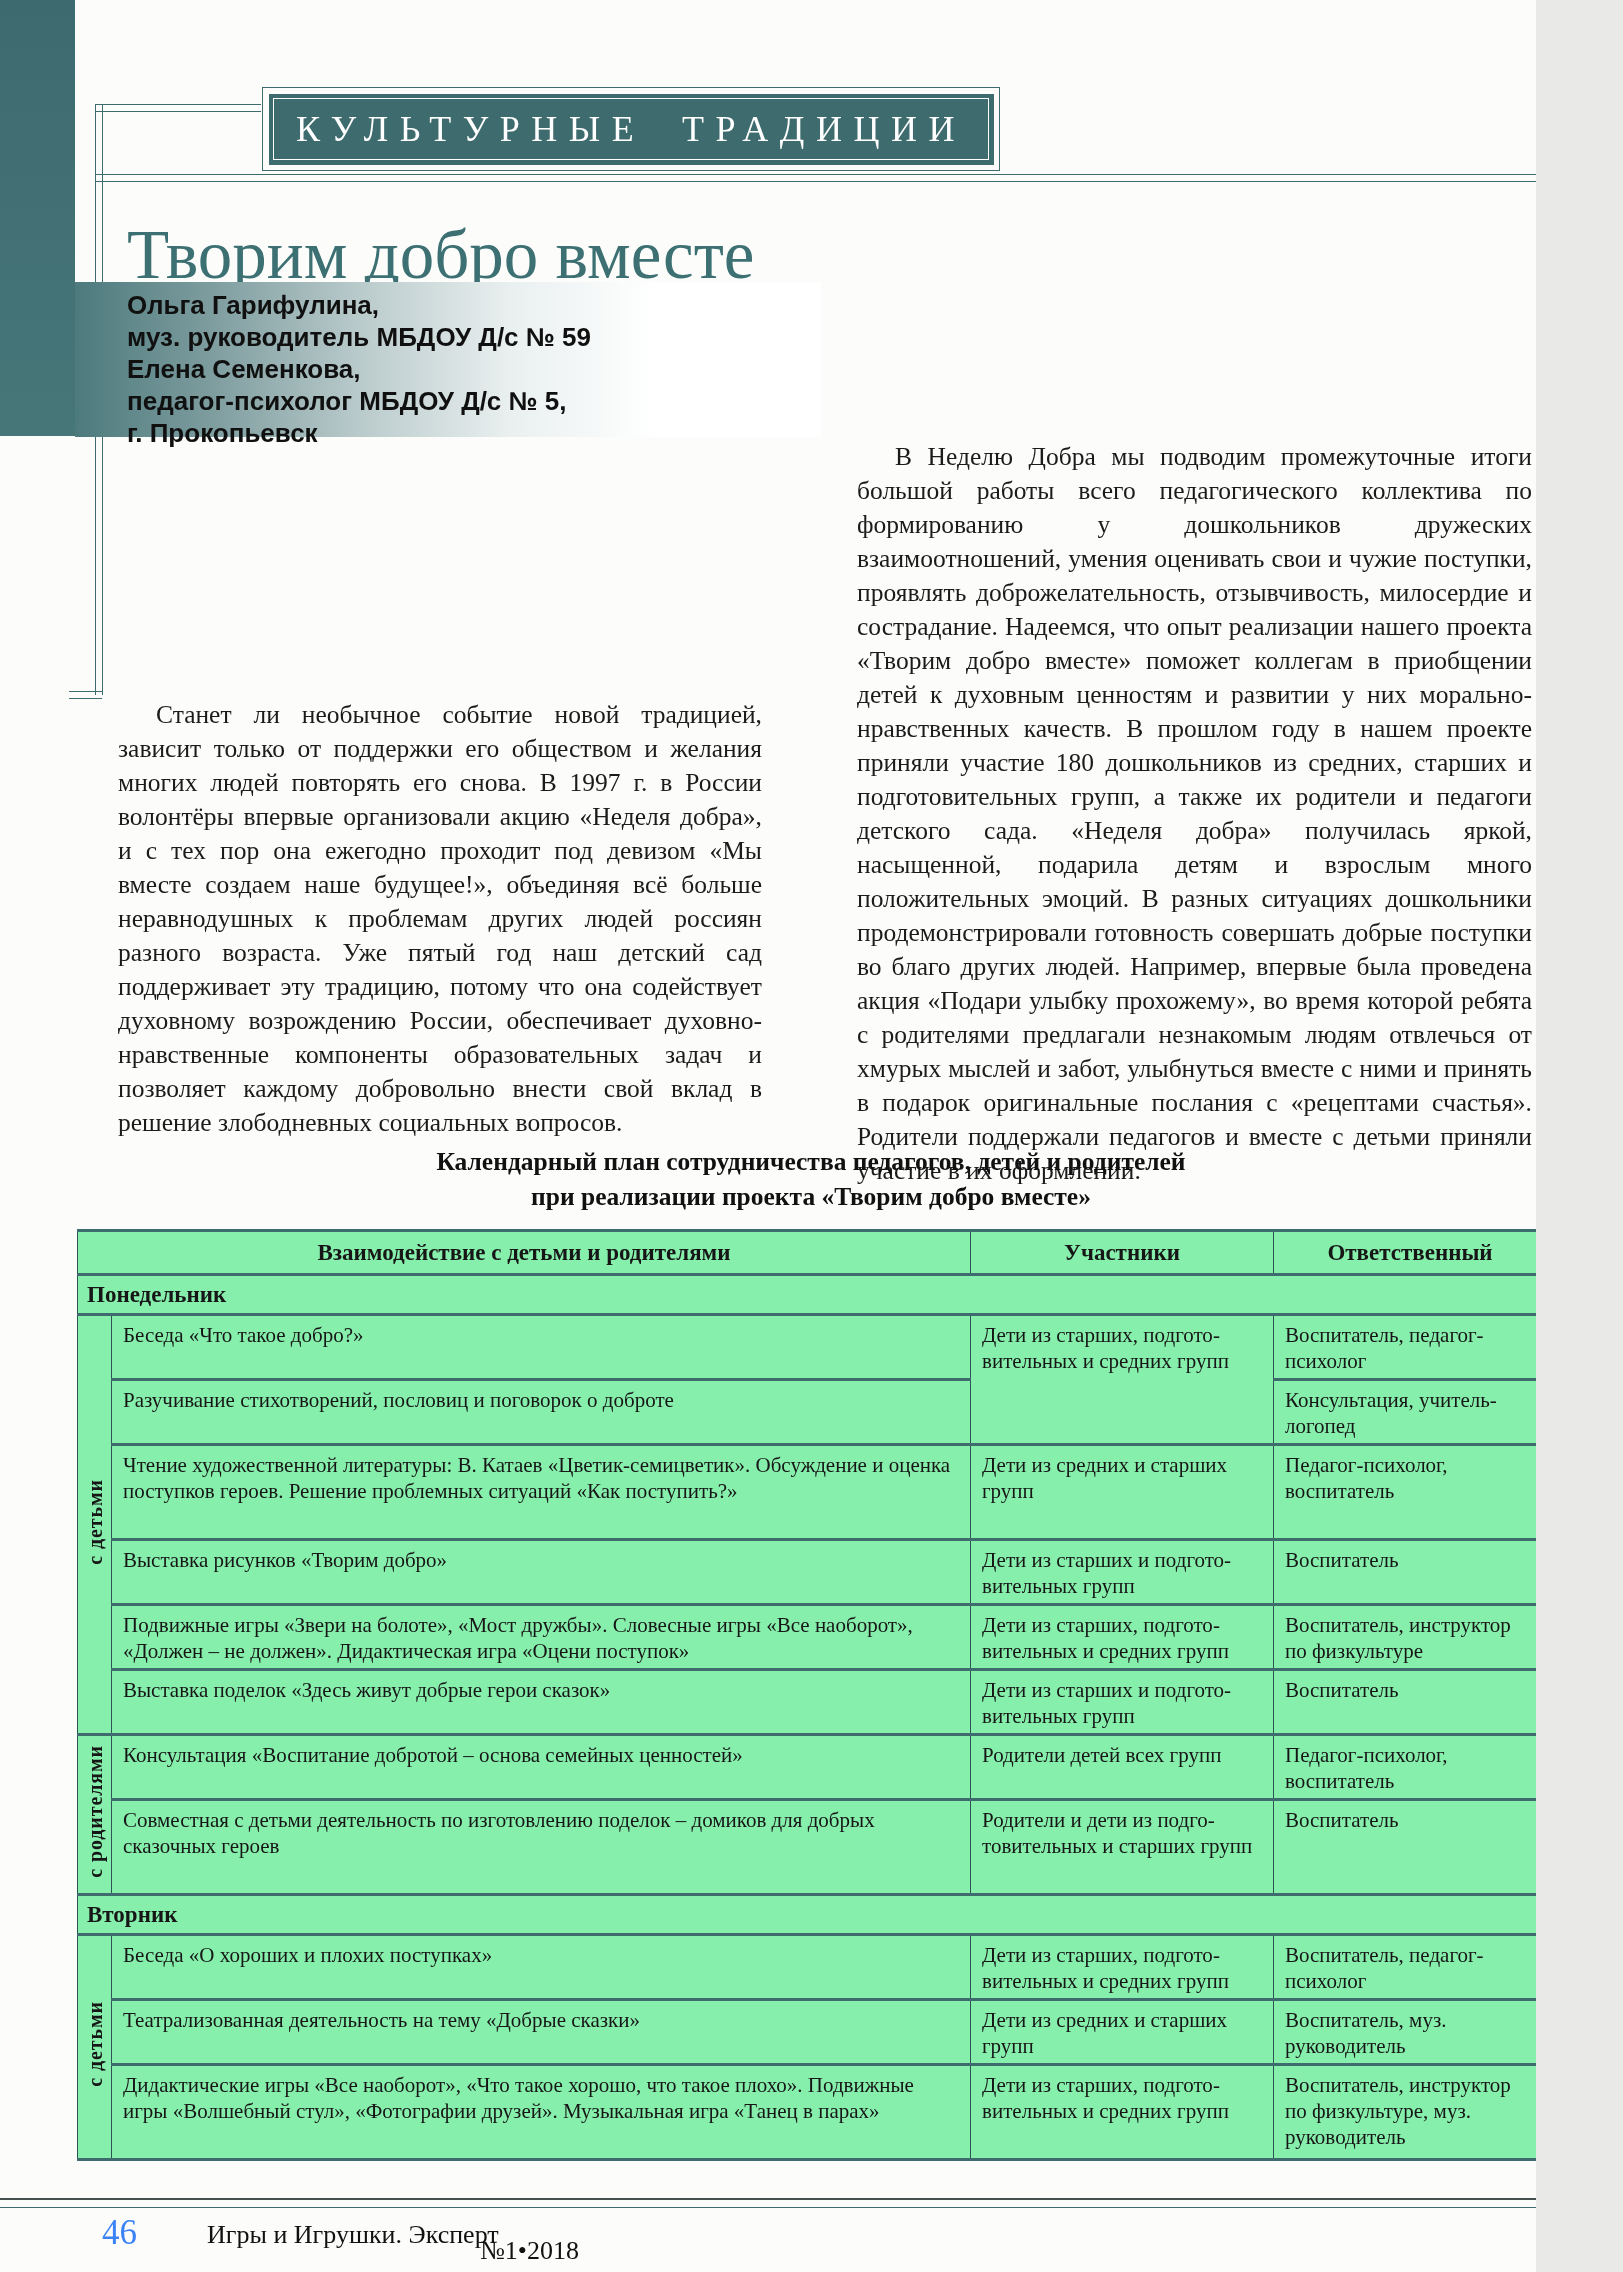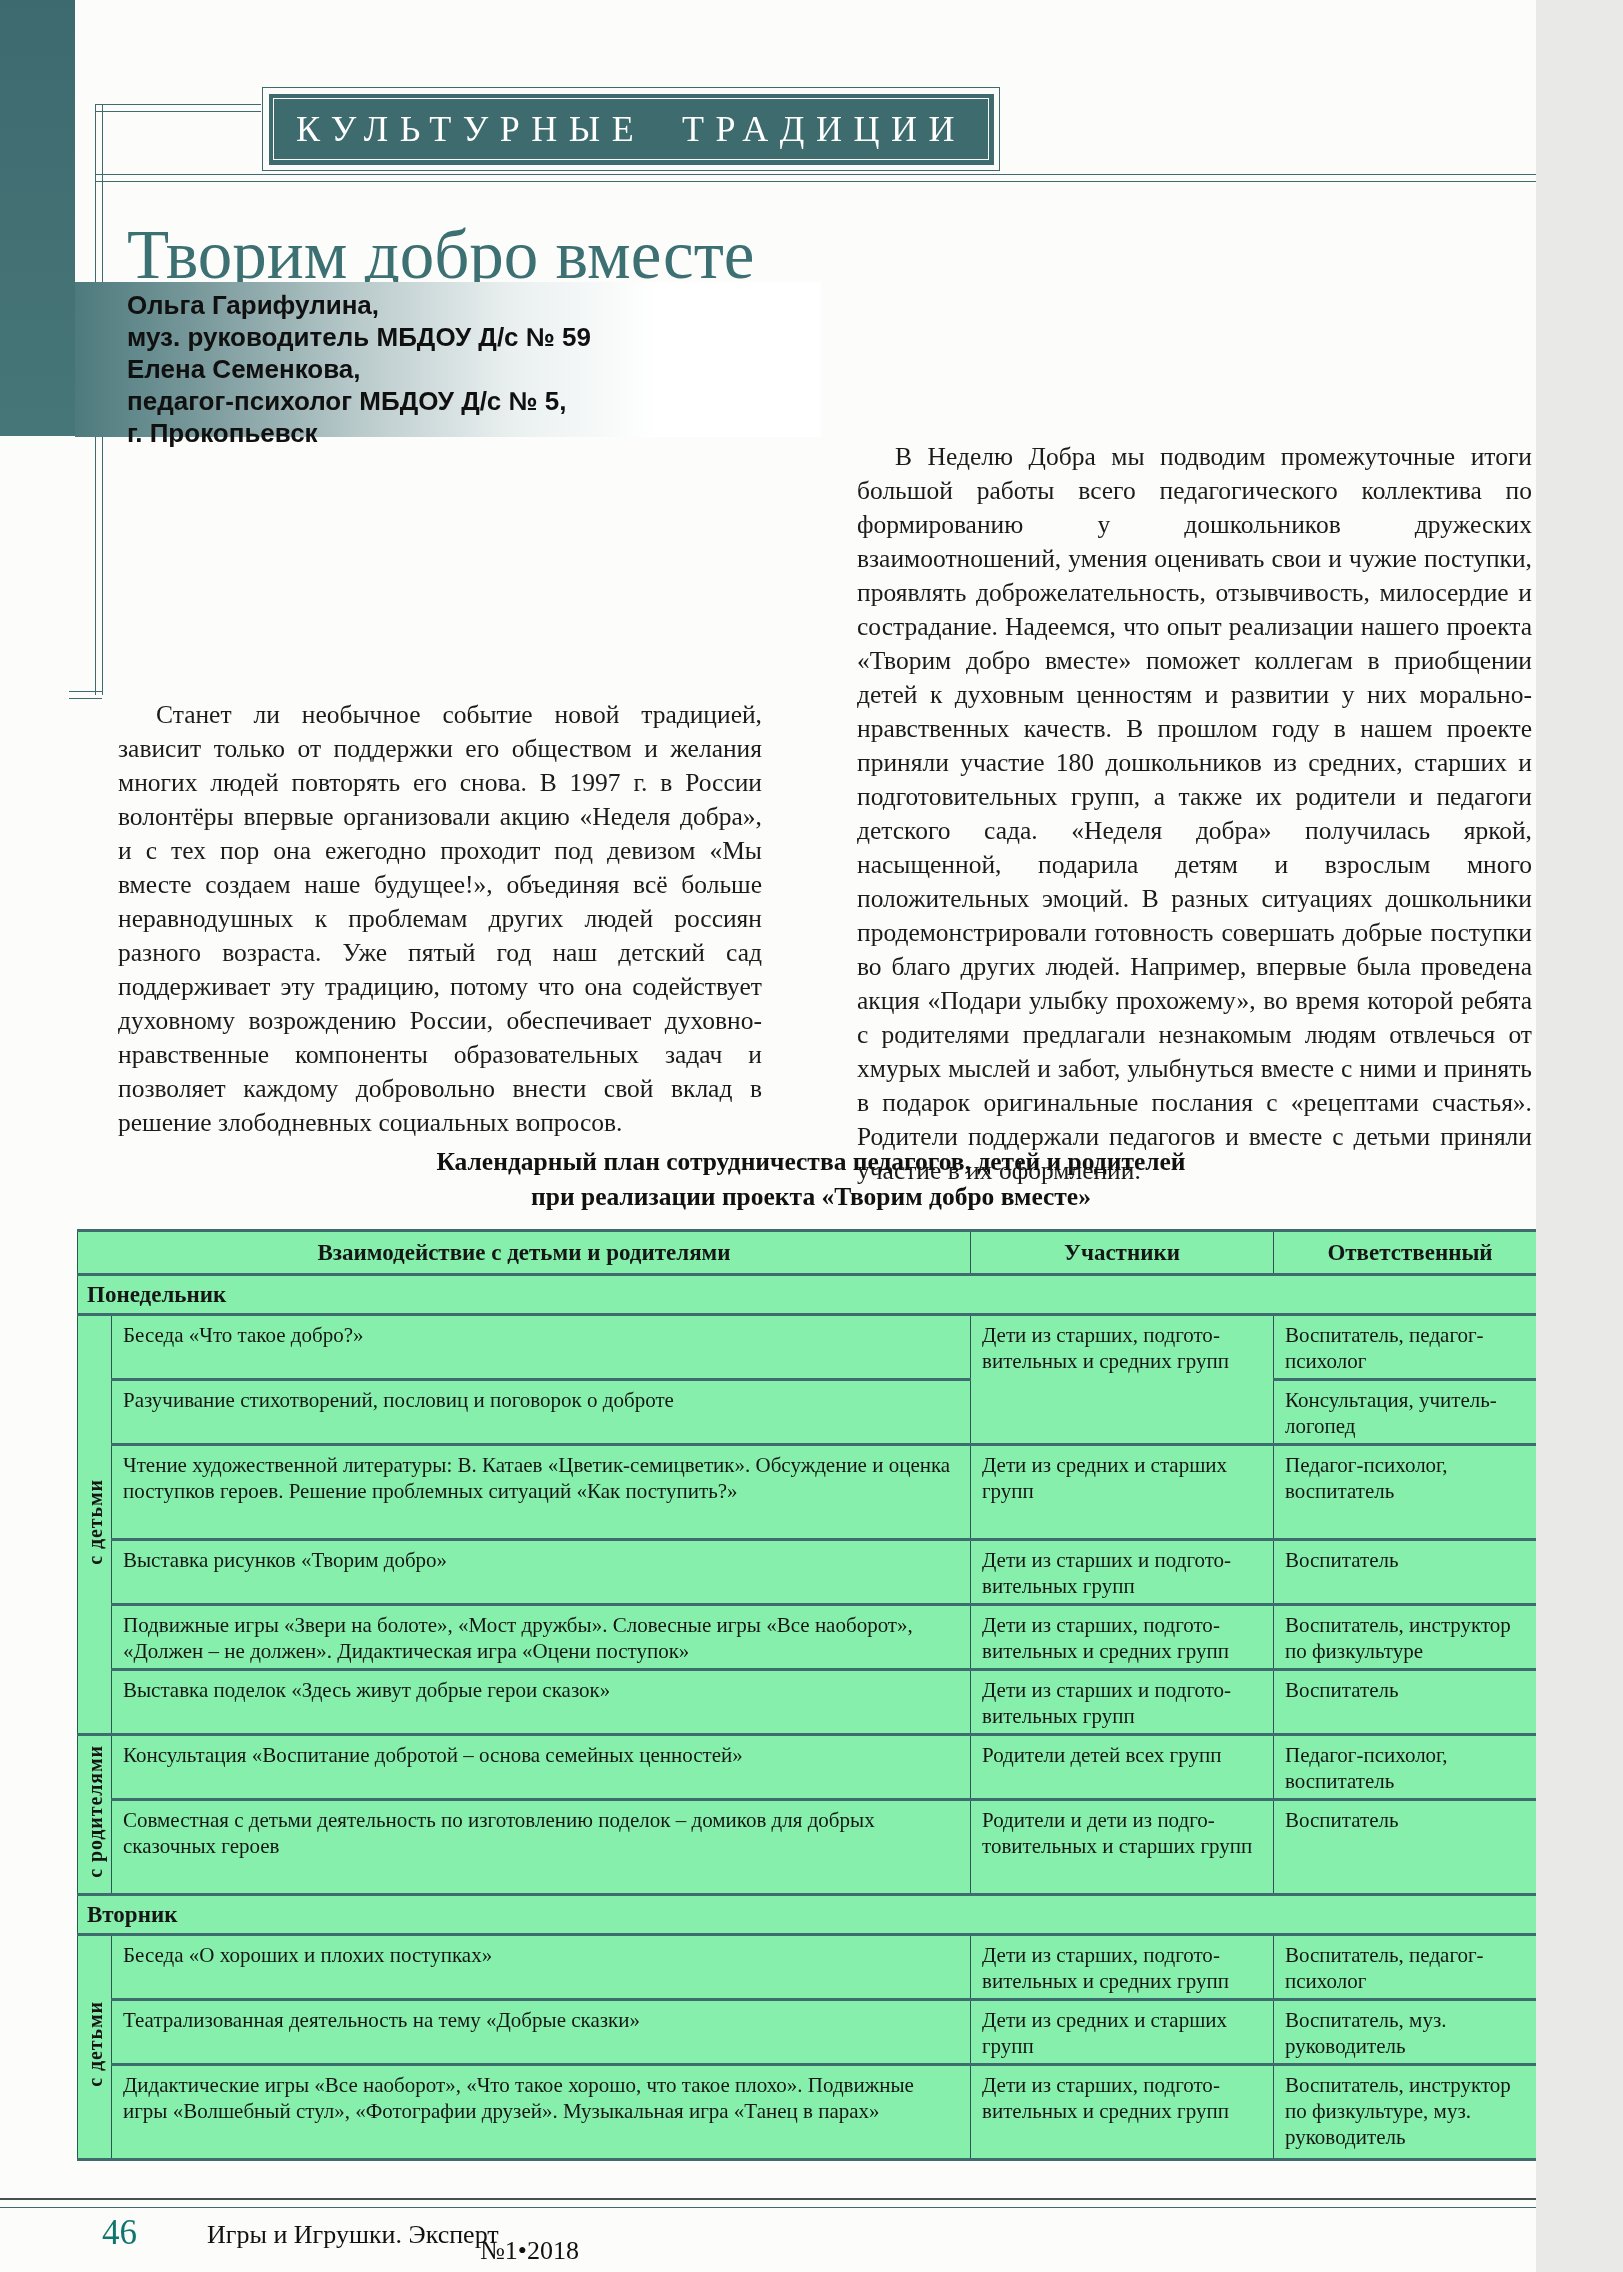--- a/index.html
+++ b/index.html
@@ -48,21 +48,21 @@
   .sched .drow td{height:40px;font-size:23px;font-weight:bold;vertical-align:middle;padding-left:9px;}
   .sched .r2 td{height:65px;}
   .sched .r3 td{height:95px;}
   .sched td.lbl{padding:0;text-align:center;vertical-align:middle;}
   .rot{display:inline-block;writing-mode:vertical-rl;transform:rotate(180deg);
        font-weight:bold;font-size:20px;letter-spacing:0.9px;white-space:nowrap;}
 
   
   .foot-rule-a{position:absolute;left:0;top:2198px;width:1624px;border-top:2.7px solid #45504f;}
   .foot-rule-b{position:absolute;left:0;top:2207px;width:1624px;border-top:1.8px solid #3e6b6d;}
-  .foot-num{position:absolute;left:102px;top:2213px;font-size:35px;color:#0f766e;}
+  .foot-num{position:absolute;left:102px;top:2213px;font-size:35px;color:#3b82f6;}
   .foot-mag{position:absolute;left:207px;top:2220px;font-size:26px;color:#111;}
   .foot-issue{position:absolute;left:480px;top:2220px;font-size:26px;color:#111;margin-top:16px;}
 </style>
 </head>
 <body>
 
 <div class="page">
 
   <div class="sidebar"></div>
 

